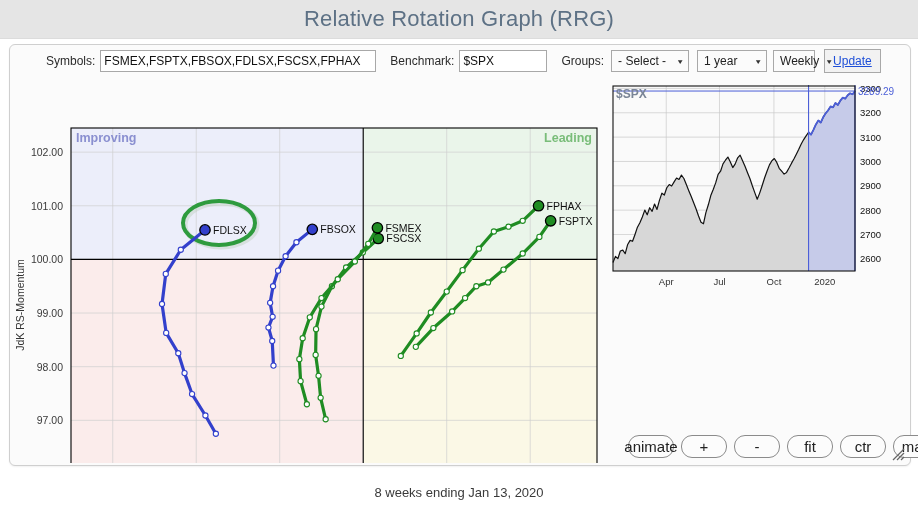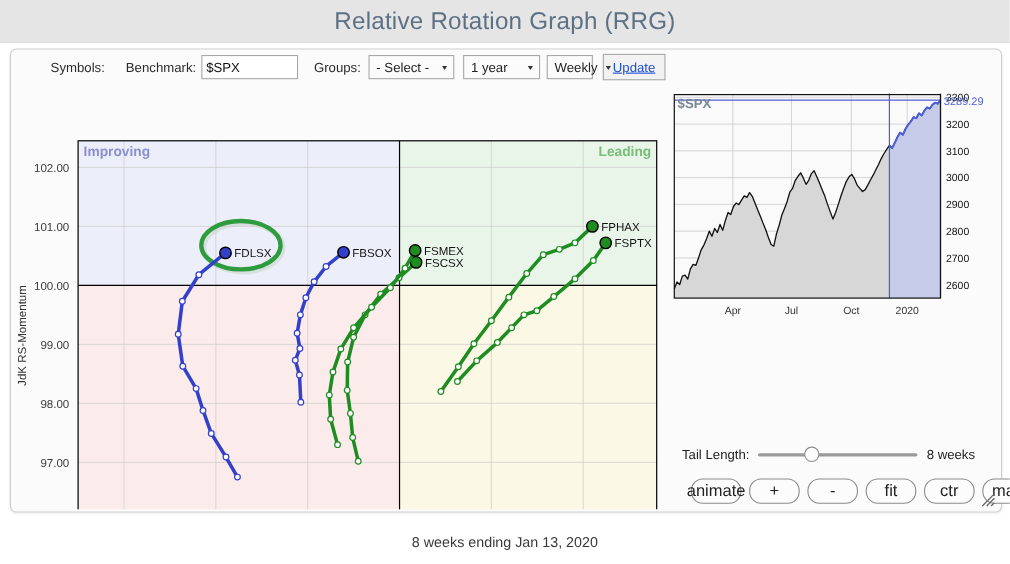--- a/index.html
+++ b/index.html
@@ -105,20 +105,21 @@
 <div class="app">
 
   <div class="titlebar">
     <div class="title">Relative Rotation Graph (RRG)</div>
   </div>
 
   <div class="panel">
 
     <div class="toolbar">
       <span class="lbl">Symbols:</span>
+      <input class="txtin" id="symbols-input" value="FSMEX,FSPTX,FBSOX,FDLSX,FSCSX,FPHAX" style="">
       <span class="sp"></span>
       <span class="lbl">Benchmark:</span>
       <input class="txtin" id="benchmark-input" value="$SPX" style="">
       <span class="sp"></span>
       <span class="lbl">Groups:</span>
       <div class="sel" id="groups-select">
         <span>- Select -</span>
         <span class="cv">▼</span>
       </div>
       <div class="sel" id="range-select">
@@ -295,28 +296,20 @@
           <path d="M203.56 54.25 L206.00 56.68 L208.44 51.82 L210.89 46.46 L213.33 42.57 L215.78 44.51 L218.22 39.16 L220.67 35.26 L223.11 32.34 L225.56 28.45 L228.00 29.42 L230.44 25.04 L232.89 26.99 L235.33 22.61 L237.78 19.68 L240.22 20.66 L242.67 17.25 L245.11 15.30 L247.56 16.28 L250.00 13.04 " fill="none" stroke="#4c5fd7" stroke-width="1.8" stroke-linejoin="round"></path>
           <line x1="203.55555555555554" y1="7" x2="203.55555555555554" y2="193" stroke="#4c5fd7" stroke-width="1.1"></line>
           <line x1="250" y1="7" x2="250" y2="193" stroke="#4c5fd7" stroke-width="1.1"></line>
           <line x1="8" y1="13.041249999999991" x2="250" y2="13.041249999999991" stroke="#4c5fd7" stroke-width="1"></line>
           <rect x="8" y="8" width="242" height="185" fill="none" stroke="#111" stroke-width="1.1"></rect>
           <text x="11" y="20" fill="#7a8596" font-size="12" font-weight="bold" font-family="&quot;Liberation Sans&quot;, sans-serif">$SPX</text>
           <text x="253" y="17.04124999999999" fill="#4c5fd7" font-size="10" font-family="&quot;Liberation Sans&quot;, sans-serif">3289.29</text>
         </svg>
     </div>
 
-    <div class="tailrow">
-      <span class="tl">Tail Length:</span>
-      <div class="slider">
-        <div class="track"></div>
-        <div class="knob"></div>
-      </div>
-      <span class="tv">8 weeks</span>
-    </div>
 
     <div class="btnrow">
       <div class="rbtn">animate</div>
       <div class="rbtn">+</div>
       <div class="rbtn">-</div>
       <div class="rbtn">fit</div>
       <div class="rbtn">ctr</div>
       <div class="rbtn">max</div>
     </div>
 

